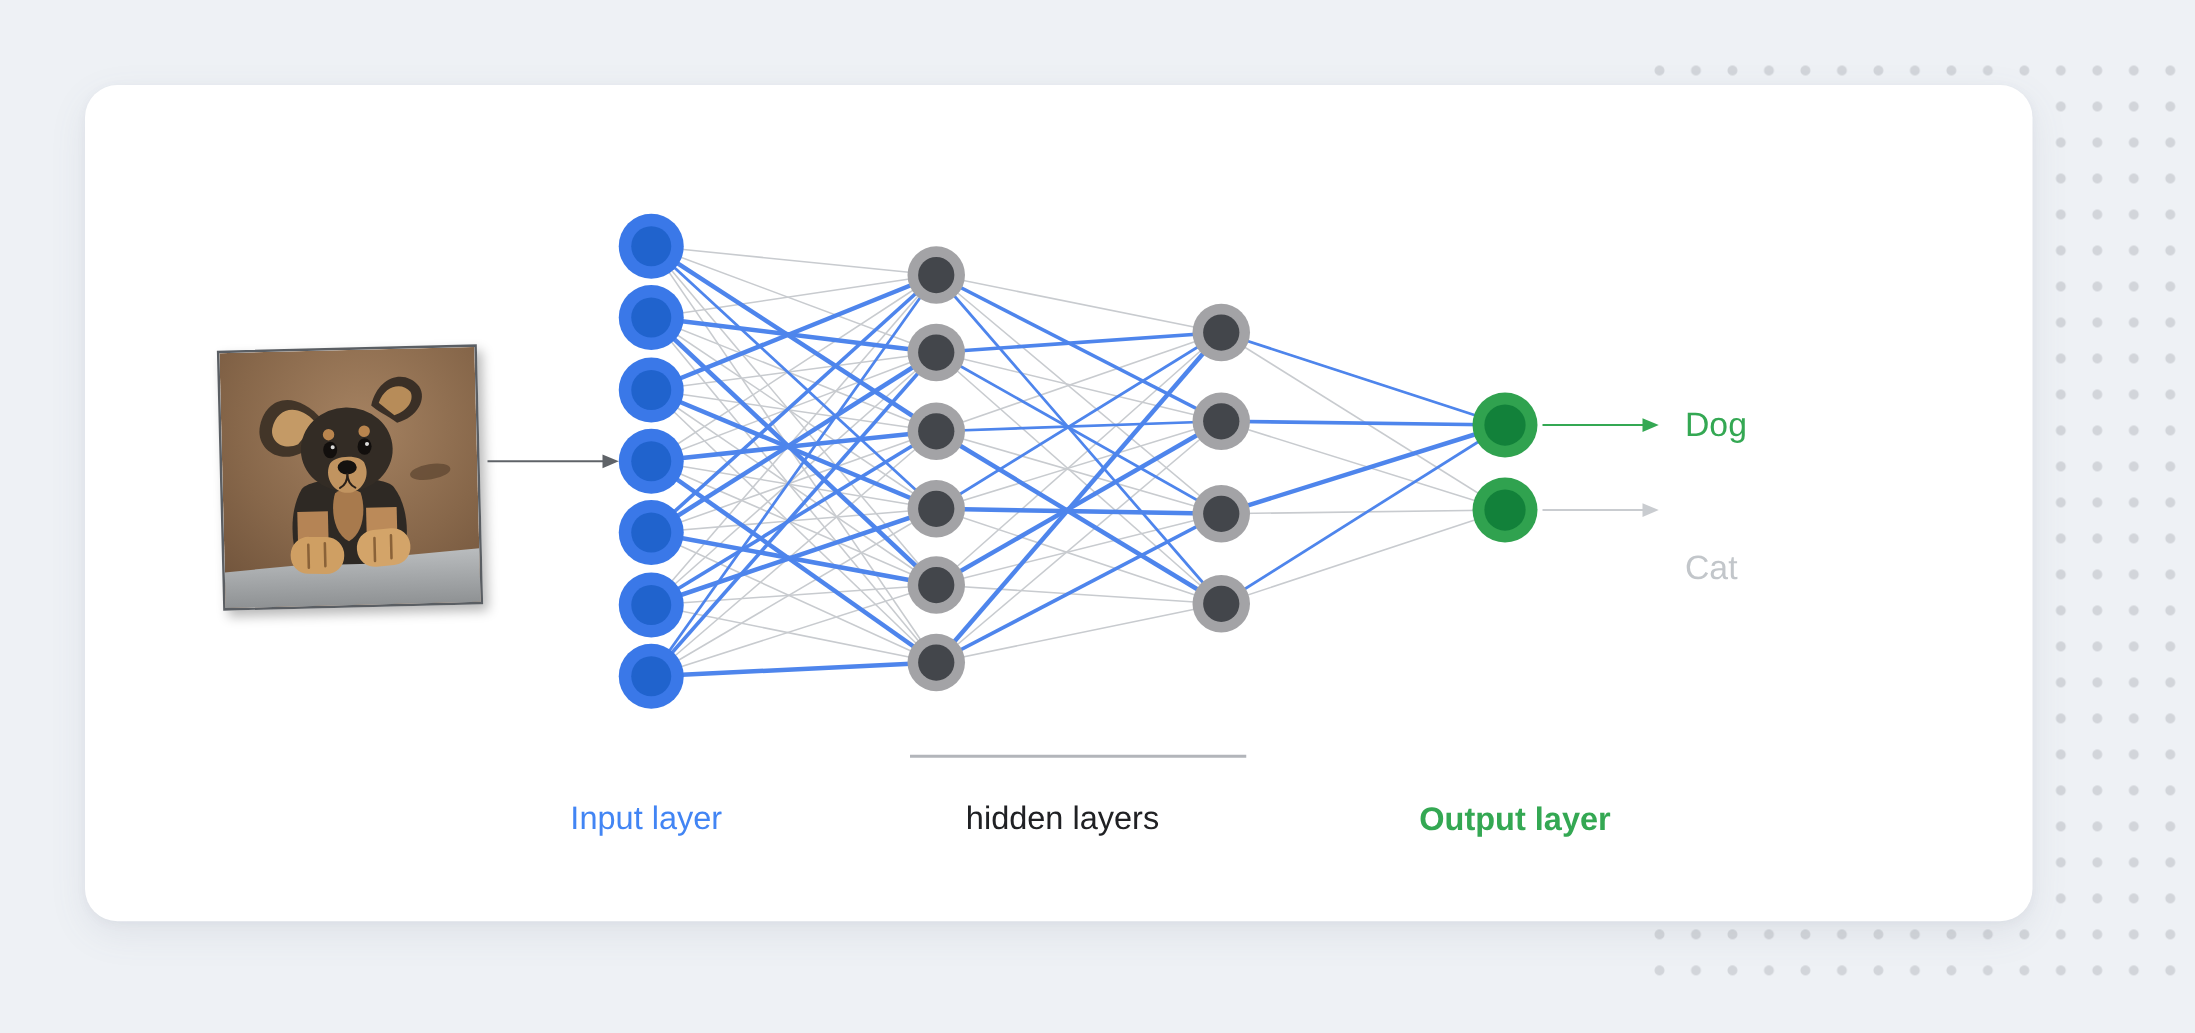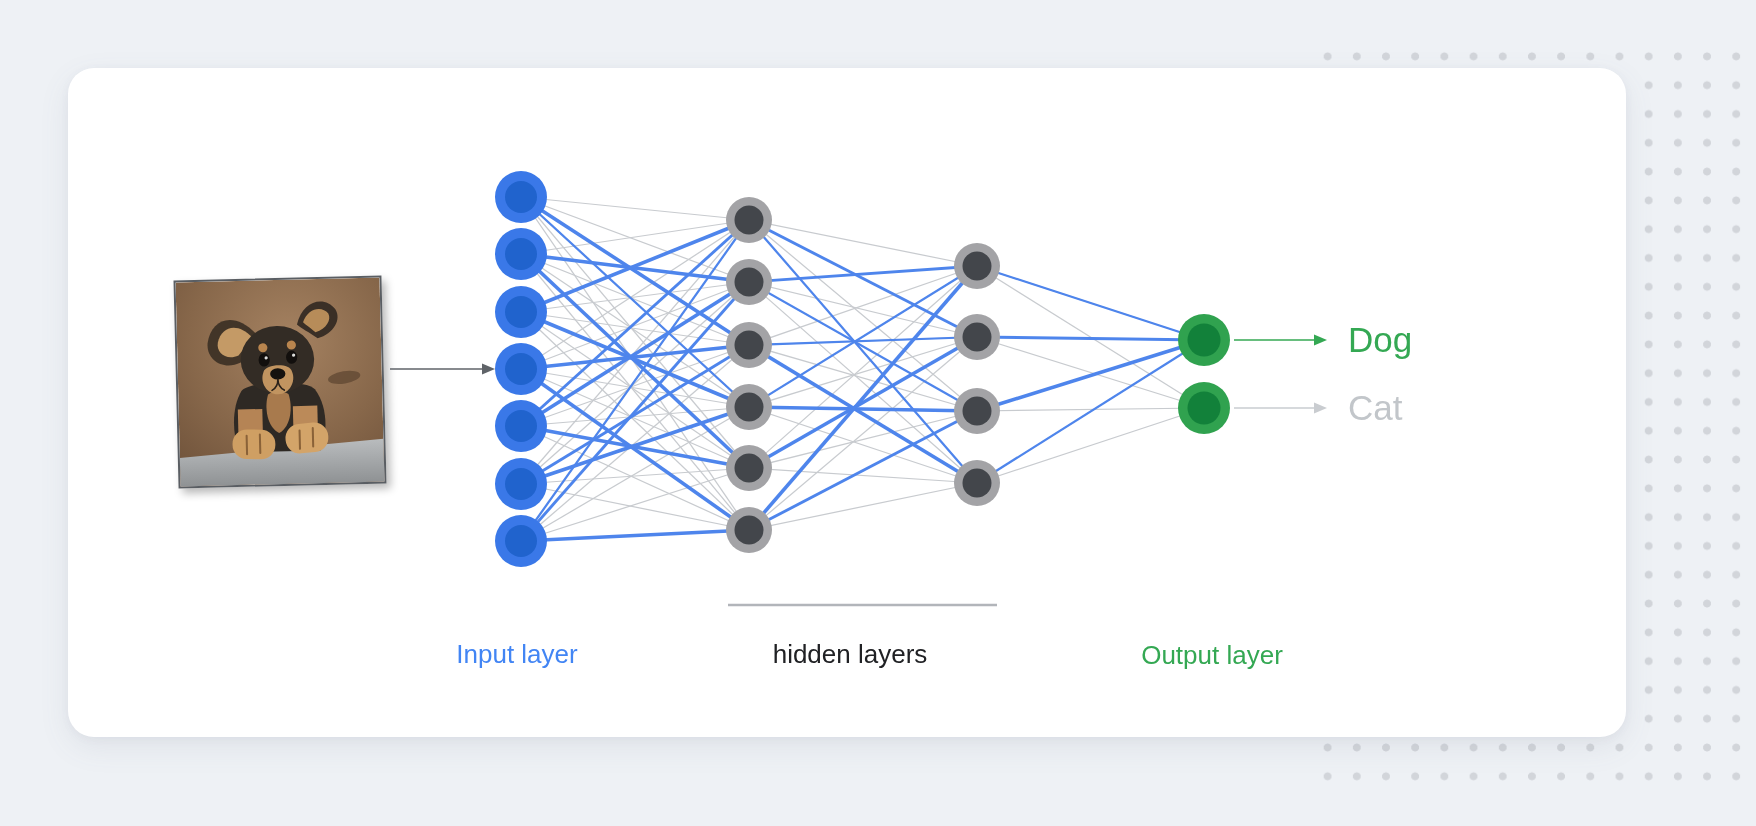--- a/index.html
+++ b/index.html
@@ -29,21 +29,21 @@
   .puppy svg{display:block;width:100%;height:100%;}
   #net-svg{position:absolute;left:0;top:0;z-index:3;pointer-events:none;}
   .lbl{
     position:absolute;white-space:nowrap;font-size:26px;line-height:28px;
     transform:translateX(-50%);z-index:4;
   }
   #lbl-input{left:517px;top:640px;}
   #lbl-hidden{left:850px;top:640px;}
   #lbl-output{left:1212px;top:641px;}
   .cls-lbl{
-    position:absolute;white-space:nowrap;font-size:35px;line-height:28px;z-index:4;
+    position:absolute;white-space:nowrap;font-size:27px;line-height:28px;z-index:4;
   }
   #lbl-dog{left:1348px;top:326px;}
   #lbl-cat{left:1348px;top:394px;}
 </style>
 </head>
 <body style="background: rgb(238, 241, 245);">
 
 <div class="stage" style="background: rgb(238, 241, 245);">
 
   <div class="dot-field" style="--dot: #d2d5da;"></div>
@@ -239,18 +239,18 @@
       <circle cx="977" cy="483" r="23" fill="#a3a3a6"></circle>
       <circle cx="977" cy="483" r="14.5" fill="#43464b"></circle>
       <circle cx="1204" cy="340" r="26" fill="#30a24f"></circle>
       <circle cx="1204" cy="340" r="16.5" fill="#12813a"></circle>
       <circle cx="1204" cy="408" r="26" fill="#30a24f"></circle>
       <circle cx="1204" cy="408" r="16.5" fill="#12813a"></circle>
     </svg>
 
   <div class="lbl" id="lbl-input" style="color: rgb(66, 133, 244);">Input layer</div>
   <div class="lbl" id="lbl-hidden" style="color: rgb(32, 33, 36);">hidden layers</div>
-  <div class="lbl" id="lbl-output" style="color: rgb(52, 168, 83);">Output layer</div>
+  <div class="lbl" id="lbl-output" style="color: rgb(52, 168, 83); font-weight: bold;">Output layer</div>
 
   <div class="cls-lbl" id="lbl-dog" style="color: rgb(52, 168, 83);">Dog</div>
-  <div class="cls-lbl" id="lbl-cat" style="color: rgb(194, 198, 202);">Cat</div>
+  <div class="cls-lbl" id="lbl-cat" style="color: rgb(194, 198, 202); margin-top: 46px;">Cat</div>
 
 </div>
 
 </body></html>

